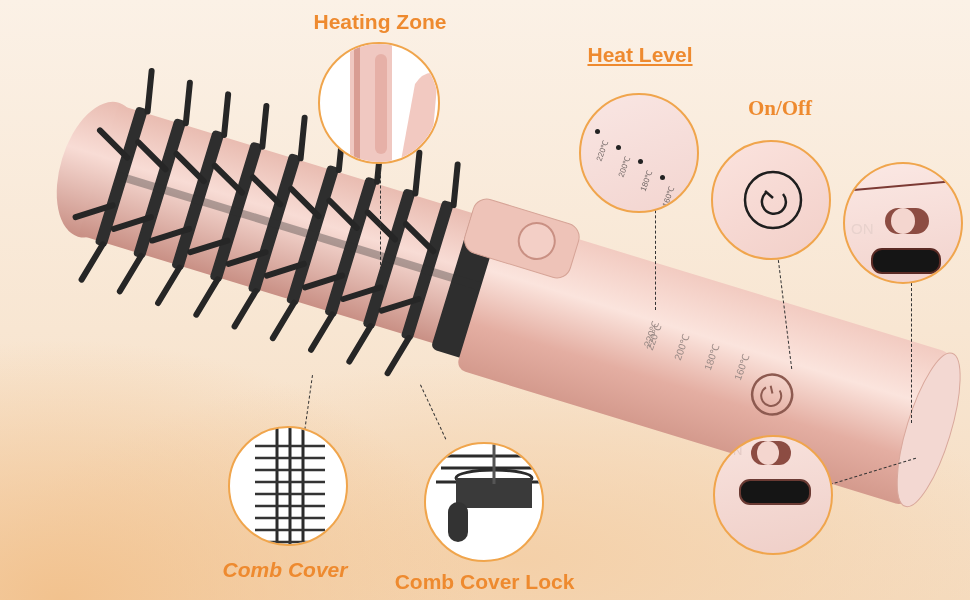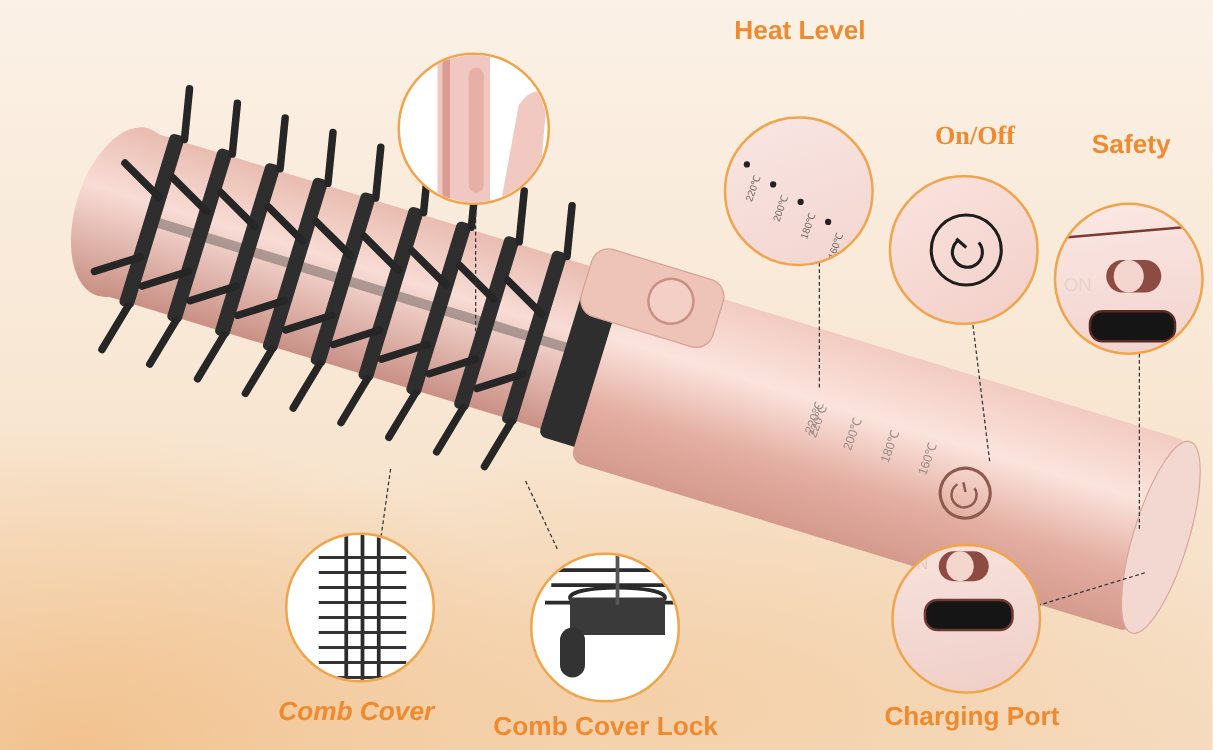--- a/index.html
+++ b/index.html
@@ -116,30 +116,31 @@
   </div>
 
   <div class="leader" style="left:380px;top:160px;height:110px;"></div>
   <div class="leader" style="left:655px;top:195px;height:115px;"></div>
   <div class="leader" style="left:776px;top:245px;height:125px;transform:rotate(-7deg);"></div>
   <div class="leader" style="left:911px;top:283px;height:140px;"></div>
   <div class="leader" style="left:830px;top:485px;height:90px;transform:rotate(-107deg);"></div>
   <div class="leader" style="left:312px;top:375px;height:55px;transform:rotate(8deg);"></div>
   <div class="leader" style="left:420px;top:385px;height:60px;transform:rotate(-25deg);"></div>
 
+  <div class="label" style="left:300px;top:8px;width:160px;">Heating Zone</div>
   <div class="callout" style="left:318px;top:42px;width:122px;height:122px;background:#fff;">
     <svg width="122" height="122">
       <rect x="30" y="0" width="42" height="122" fill="#f0c8c1"></rect>
       <rect x="34" y="0" width="6" height="122" fill="#d99d93"></rect>
       <rect x="55" y="10" width="12" height="100" rx="6" fill="#e6b0a7"></rect>
       <path d="M80 122 L95 40 Q105 25 118 30 L110 122 Z" fill="#f2c9c1"></path>
     </svg>
   </div>
 
-  <div class="label" style="left:570px;top:11px;width:140px;">
+  <div class="label" style="left:570px;top:41px;width:140px;text-decoration:underline;">
     <div>Heat Level</div>
   </div>
   <div class="callout" style="left:579px;top:93px;width:120px;height:120px;background:linear-gradient(160deg,#f9e6e3,#f3d5d0);">
     <div style="position:absolute;left:14px;top:34px;width:5px;height:5px;border-radius:50%;background:#222;"></div>
     <div style="position:absolute;left:35px;top:50px;width:5px;height:5px;border-radius:50%;background:#222;"></div>
     <div style="position:absolute;left:57px;top:64px;width:5px;height:5px;border-radius:50%;background:#222;"></div>
     <div style="position:absolute;left:79px;top:80px;width:5px;height:5px;border-radius:50%;background:#222;"></div>
     <span style="position:absolute;left:10px;top:50px;font-size:8px;color:#6f6664;transform:rotate(-70deg);">220℃</span>
     <span style="position:absolute;left:32px;top:66px;font-size:8px;color:#6f6664;transform:rotate(-70deg);">200℃</span>
     <span style="position:absolute;left:54px;top:80px;font-size:8px;color:#6f6664;transform:rotate(-70deg);">180℃</span>
@@ -149,21 +150,20 @@
   <div class="label" style="left:730px;top:95px;width:100px;font-family:Liberation Serif, serif;">On/Off</div>
   <div class="callout" style="left:711px;top:140px;width:120px;height:120px;background:linear-gradient(150deg,#fbe3de,#f2cfc8);">
     <svg width="120" height="120">
       <circle cx="60" cy="58" r="28" fill="none" stroke="#1e1e1e" stroke-width="2.5"></circle>
       <path d="M54 50 A12 12 0 1 0 70 52" fill="none" stroke="#1e1e1e" stroke-width="2.5"></path>
       <line x1="52" y1="49" x2="60" y2="56" stroke="#1e1e1e" stroke-width="2.5"></line>
     </svg>
   </div>
 
   <div class="label" style="left:860px;top:102px;width:90px;">
-    <div>Safety</div>
   </div>
   <div class="callout" style="left:843px;top:162px;width:120px;height:122px;background:linear-gradient(170deg,#fbe8e4,#f2d3cd);">
     <div style="position:absolute;left:0;top:20px;width:130px;height:2px;background:#7c3a34;transform:rotate(-5deg);"></div>
     <span style="position:absolute;left:6px;top:56px;font-size:15px;color:#e8d2cd;">ON</span>
     <div style="position:absolute;left:40px;top:44px;width:44px;height:26px;border-radius:13px;background:#8c4c42;"></div>
     <div style="position:absolute;left:46px;top:44px;width:24px;height:26px;border-radius:50%;background:#f4d6cf;"></div>
     <div style="position:absolute;left:26px;top:84px;width:66px;height:22px;border-radius:11px;background:#151515;border:2px solid #5a2a24;"></div>
   </div>
 
   <div class="callout" style="left:228px;top:426px;width:120px;height:120px;background:#fff;">
@@ -202,15 +202,14 @@
     </svg>
   </div>
   <div class="label" style="left:392px;top:568px;width:185px;">Comb Cover Lock</div>
 
   <div class="callout" style="left:713px;top:435px;width:120px;height:120px;background:linear-gradient(170deg,#f8e2dd,#efcfc8);">
     <span style="position:absolute;left:8px;top:6px;font-size:13px;color:#e3cac5;">ON</span>
     <div style="position:absolute;left:36px;top:4px;width:40px;height:24px;border-radius:12px;background:#8c4c42;"></div>
     <div style="position:absolute;left:42px;top:4px;width:22px;height:24px;border-radius:50%;background:#f4d6cf;"></div>
     <div style="position:absolute;left:24px;top:42px;width:68px;height:22px;border-radius:11px;background:#151515;border:2px solid #6a3a33;"></div>
   </div>
-  <div class="label" style="left:700px;top:560px;width:155px;">Charging Port</div>
 
 </div>
 
 </body></html>

